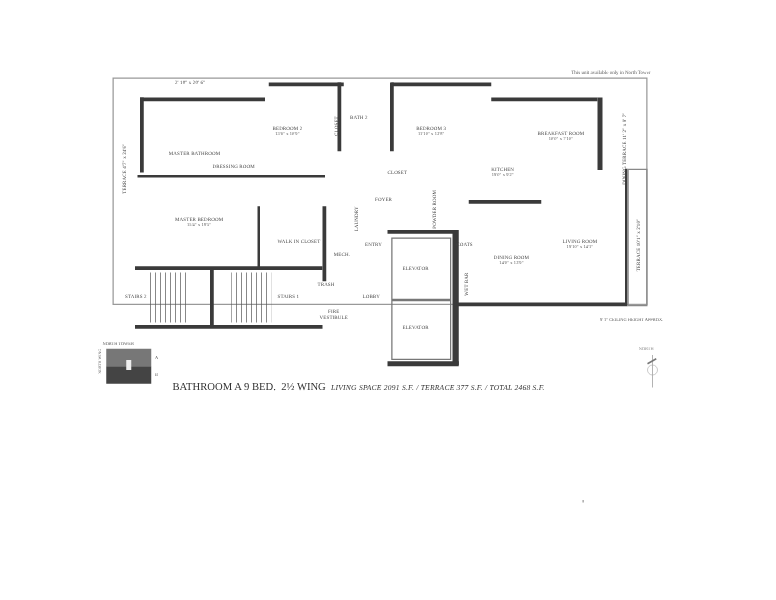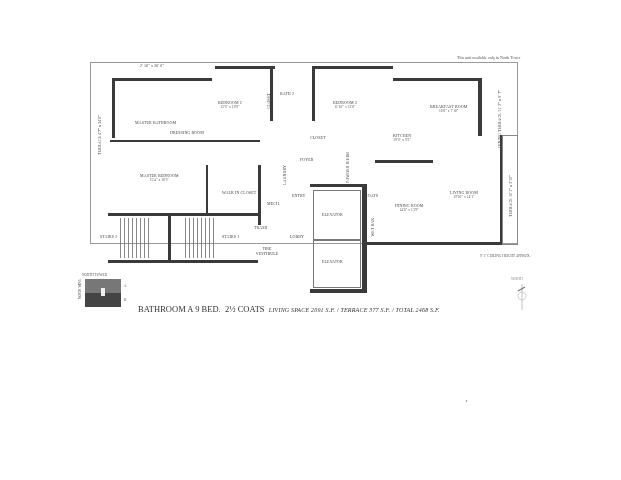--- a/index.html
+++ b/index.html
@@ -103,17 +103,17 @@
   <svg width="24" height="30" style="position:absolute;left:0;top:5px;">
     <line x1="12" y1="2" x2="12" y2="28" stroke="#999" stroke-width="0.6"></line>
     <line x1="8" y1="9" x2="15" y2="5" stroke="#777" stroke-width="1.2"></line>
     <circle cx="12" cy="14" r="4" fill="none" stroke="#aaa" stroke-width="0.5"></circle>
   </svg>
 </div>
 
 <div class="title">
   <span>BATHROOM A</span>
   <span>9 BED.</span>&nbsp;
-  <span>2½ COATS</span>&nbsp;
+  <span>2½ WING</span>&nbsp;
   <span class="it">LIVING SPACE 2091 S.F. / TERRACE 377 S.F. / TOTAL 2468 S.F.</span>
 </div>
 
 <div class="abs" style="left:466px;top:400px;width:1px;height:2px;background:#999;"></div>
 
 </body></html>

